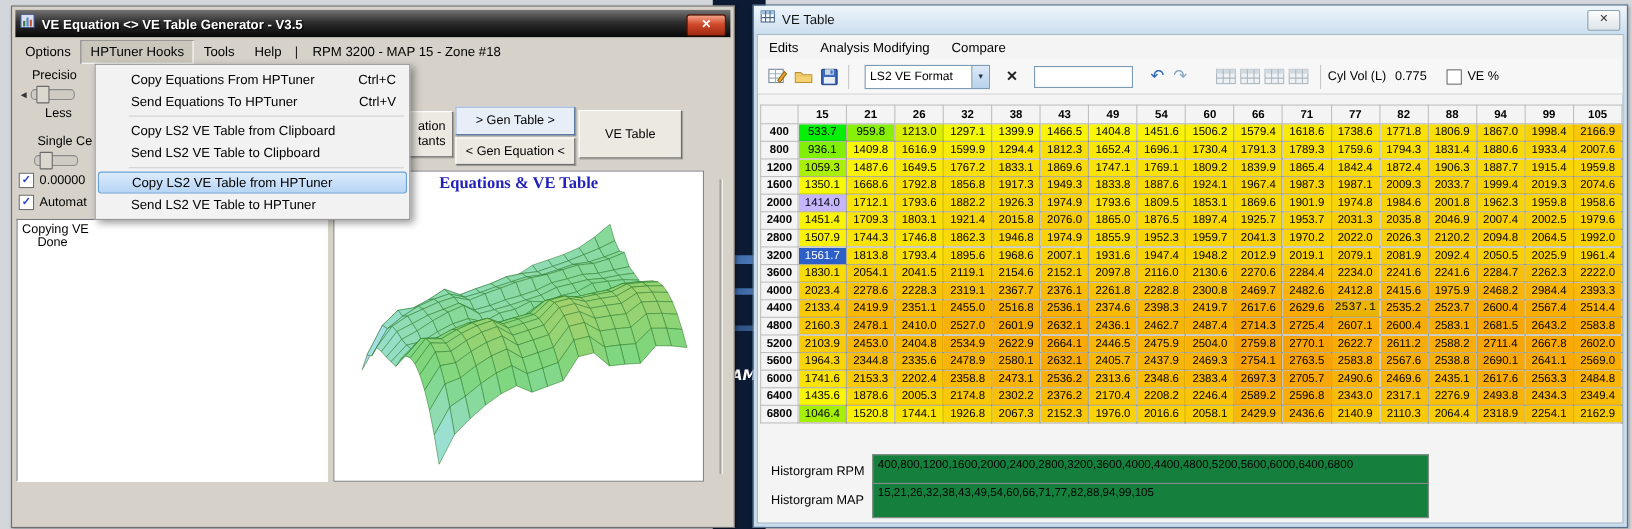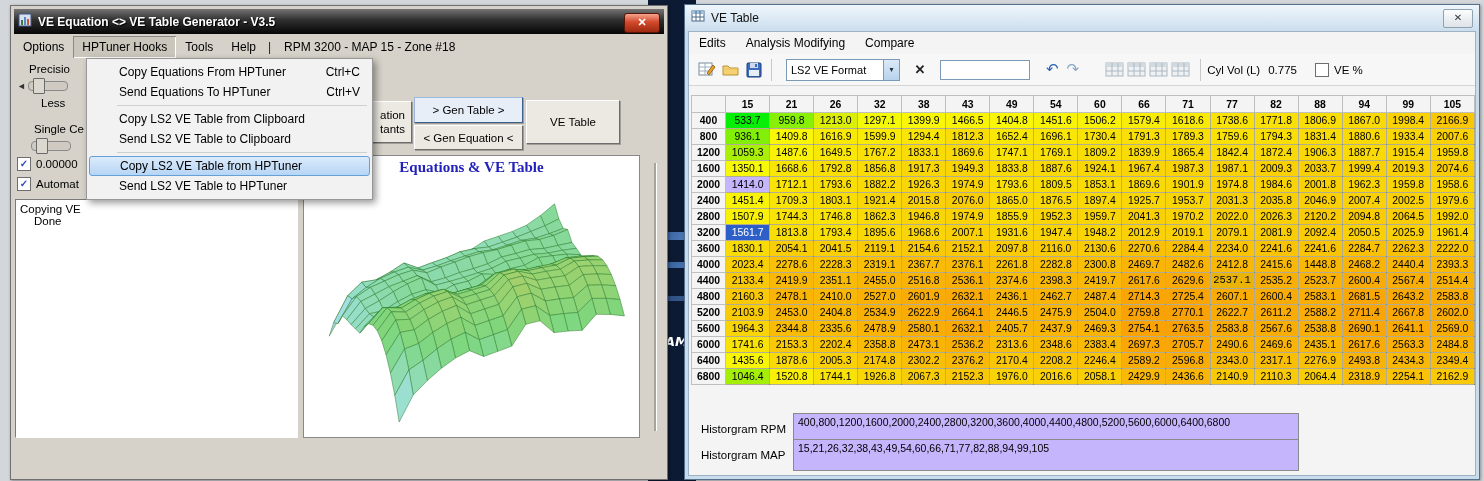--- a/index.html
+++ b/index.html
@@ -89,21 +89,21 @@
 
   .ve-table{border-collapse:collapse;table-layout:fixed;width:784px;position:absolute;left:2px;top:63px;font-size:10.4px;}
   .ve-table th,.ve-table td{border:1px solid rgba(95,85,30,.45);text-align:center;padding:0;height:15px;line-height:15px;
       overflow:hidden;white-space:nowrap;font-weight:normal;}
   .ve-table thead th{background:#f4f4f4;font-weight:bold;height:16px;border-color:#bfbfbf;}
   .ve-table tbody th{background:#f4f4f4;font-weight:bold;border-color:#bfbfbf;}
   .ve-table td.sel{background:#2d5fc8;color:#fff;}
 
   .hrow{position:absolute;left:0;height:20px;display:flex;align-items:center;font-size:11.5px;}
   .hrow .hlabel{width:92px;padding-left:12px;}
-  .hrow .hbox{width:506px;height:32px;background:#c4b5fd;border:1px solid #8a8a8a;font-size:10.5px;
+  .hrow .hbox{width:506px;height:32px;background:#15803d;border:1px solid #8a8a8a;font-size:10.5px;
       line-height:17px;padding:0 4px;white-space:nowrap;overflow:hidden;box-sizing:border-box;}
 </style>
 </head>
 <body>
 
 <div id="stage">
 
   <div class="wallpaper">
     <div class="wp-streak" style="left:-4px;top:232px;"></div>
     <div class="wp-streak" style="left:2px;top:262px;height:6px;"></div>
@@ -791,23 +791,23 @@
               <td style="background: rgb(249, 190, 6);">2319.1</td>
               <td style="background: rgb(249, 187, 6);">2367.7</td>
               <td style="background: rgb(249, 186, 6);">2376.1</td>
               <td style="background: rgb(249, 193, 6);">2261.8</td>
               <td style="background: rgb(249, 192, 6);">2282.8</td>
               <td style="background: rgb(249, 191, 6);">2300.8</td>
               <td style="background: rgb(249, 180, 6);">2469.7</td>
               <td style="background: rgb(249, 180, 6);">2482.6</td>
               <td style="background: rgb(249, 184, 6); margin-left: 34px;">2412.8</td>
               <td style="background: rgb(249, 184, 6);">2415.6</td>
-              <td style="background: rgb(249, 184, 6);">1448.8</td>
+              <td style="background: rgb(249, 184, 6);">1975.9</td>
               <td style="background: rgb(249, 180, 6);">2468.2</td>
-              <td style="background: rgb(249, 182, 6);">2440.4</td>
+              <td style="background: rgb(249, 182, 6);">2984.4</td>
               <td style="background: rgb(249, 185, 6);">2393.3</td>
             </tr>
             <tr>
               <th>4400</th>
               <td style="background: rgb(249, 201, 6);">2133.4</td>
               <td style="background: rgb(249, 184, 6);">2419.9</td>
               <td style="background: rgb(249, 188, 6);">2351.1</td>
               <td style="background: rgb(249, 181, 6);">2455.0</td>
               <td style="background: rgb(249, 178, 6);">2516.8</td>
               <td style="background: rgb(249, 176, 6);">2536.1</td>

